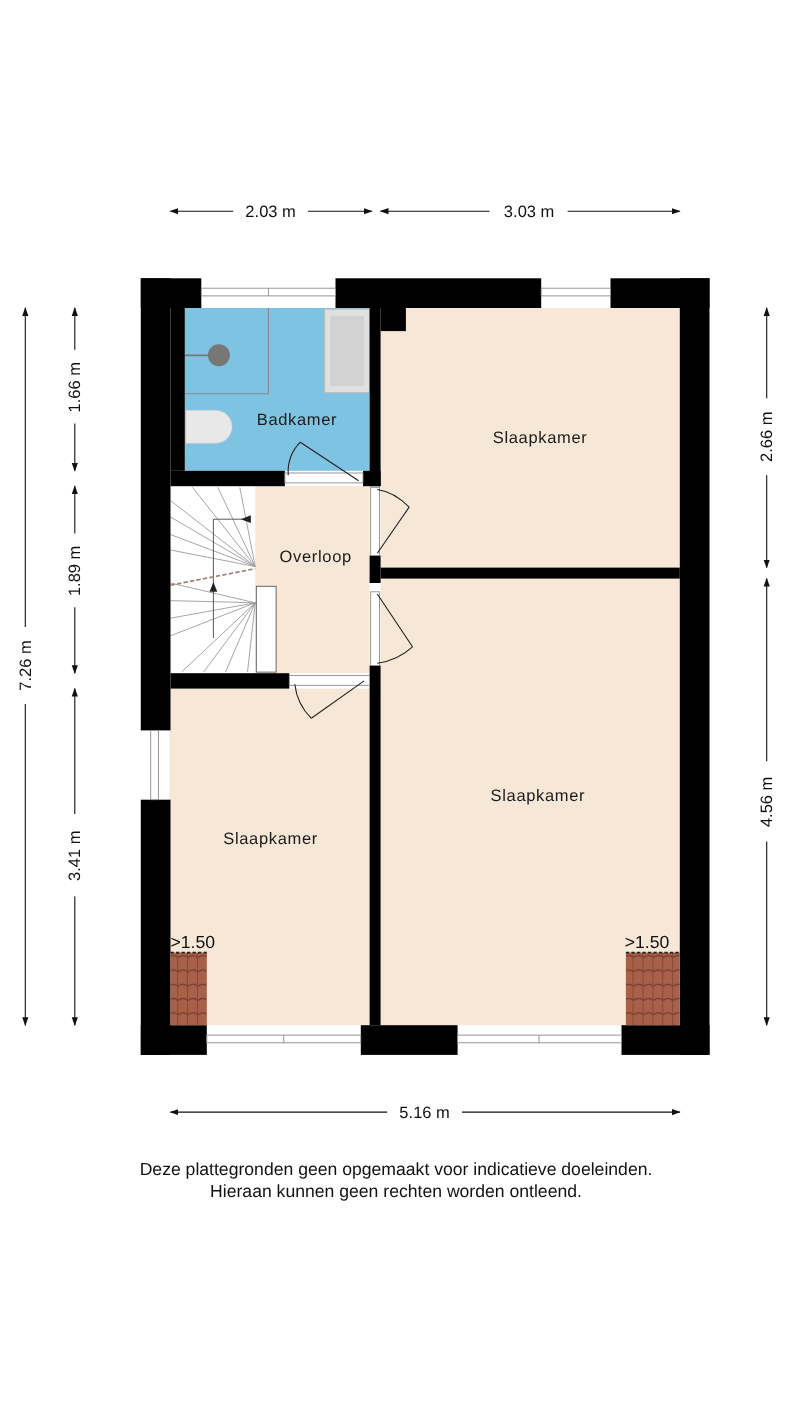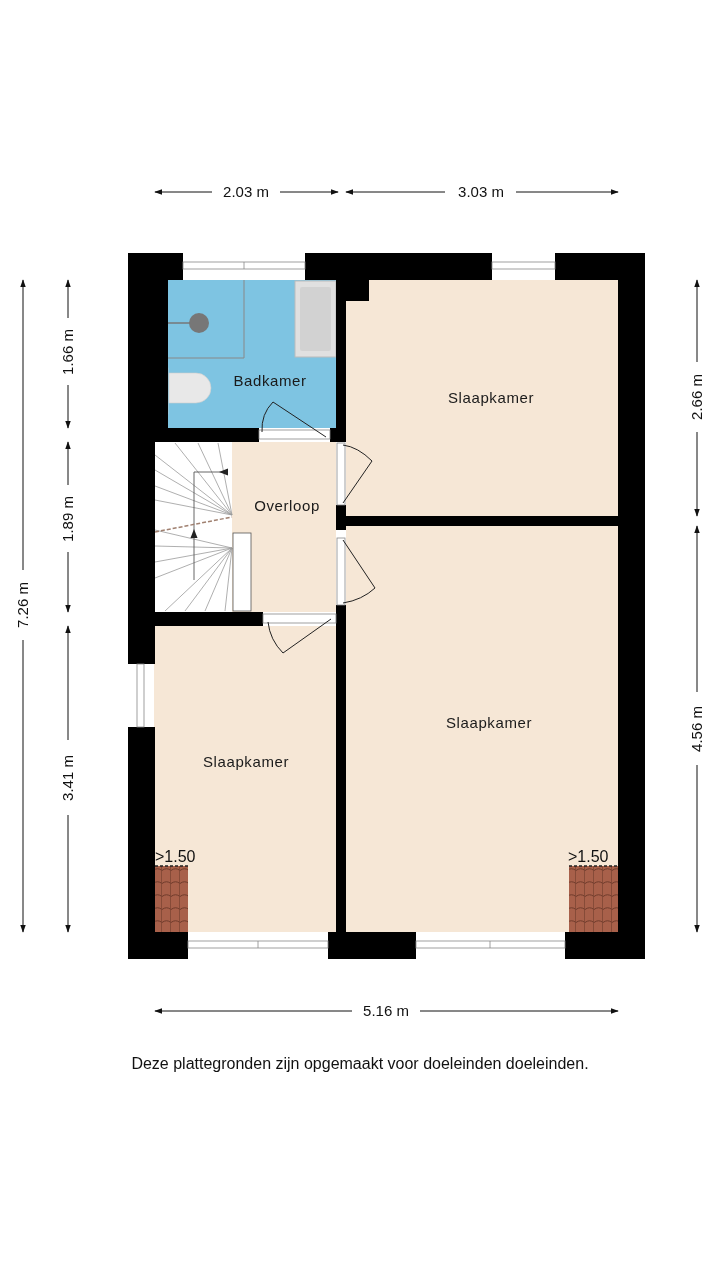--- a/index.html
+++ b/index.html
@@ -186,14 +186,15 @@
     <line x1="697" y1="280" x2="697" y2="362" marker-start="url(#arr)"></line>
     <line x1="697" y1="432" x2="697" y2="516" marker-end="url(#arr)"></line>
     <line x1="697" y1="526" x2="697" y2="692" marker-start="url(#arr)"></line>
     <line x1="697" y1="765" x2="697" y2="932" marker-end="url(#arr)"></line>
   </g>
   <text class="dim-label" transform="translate(702,397) rotate(-90)" text-anchor="middle">2.66 m</text>
   <text class="dim-label" transform="translate(702,729) rotate(-90)" text-anchor="middle">4.56 m</text>
 </svg>
 
 <div class="disclaimer">
-  <div>Deze plattegronden zijn opgemaakt voor doeleinden doeleinden.</div>
+  <div>Deze plattegronden geen opgemaakt voor indicatieve doeleinden.</div>
+  <div>Hieraan kunnen geen rechten worden ontleend.</div>
 </div>
 
 </body></html>

